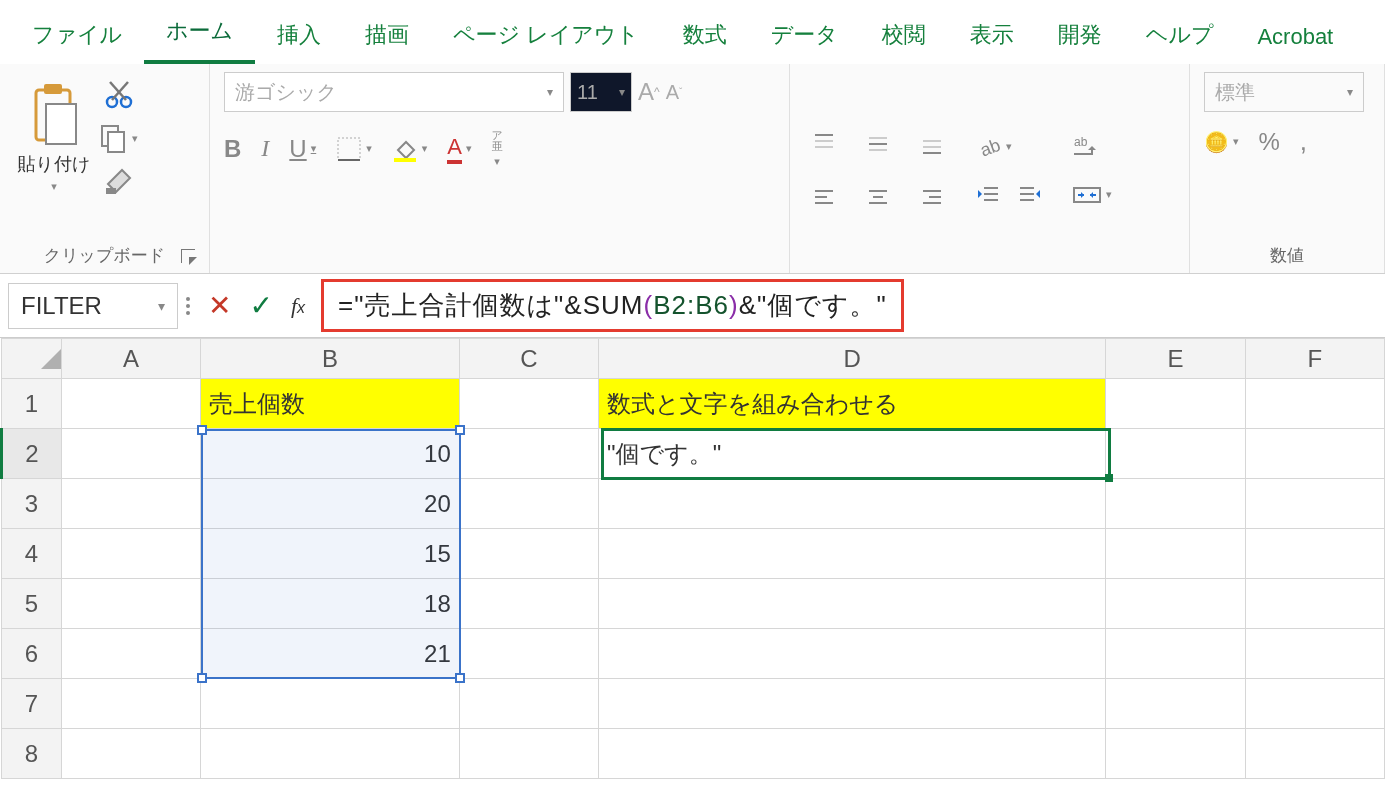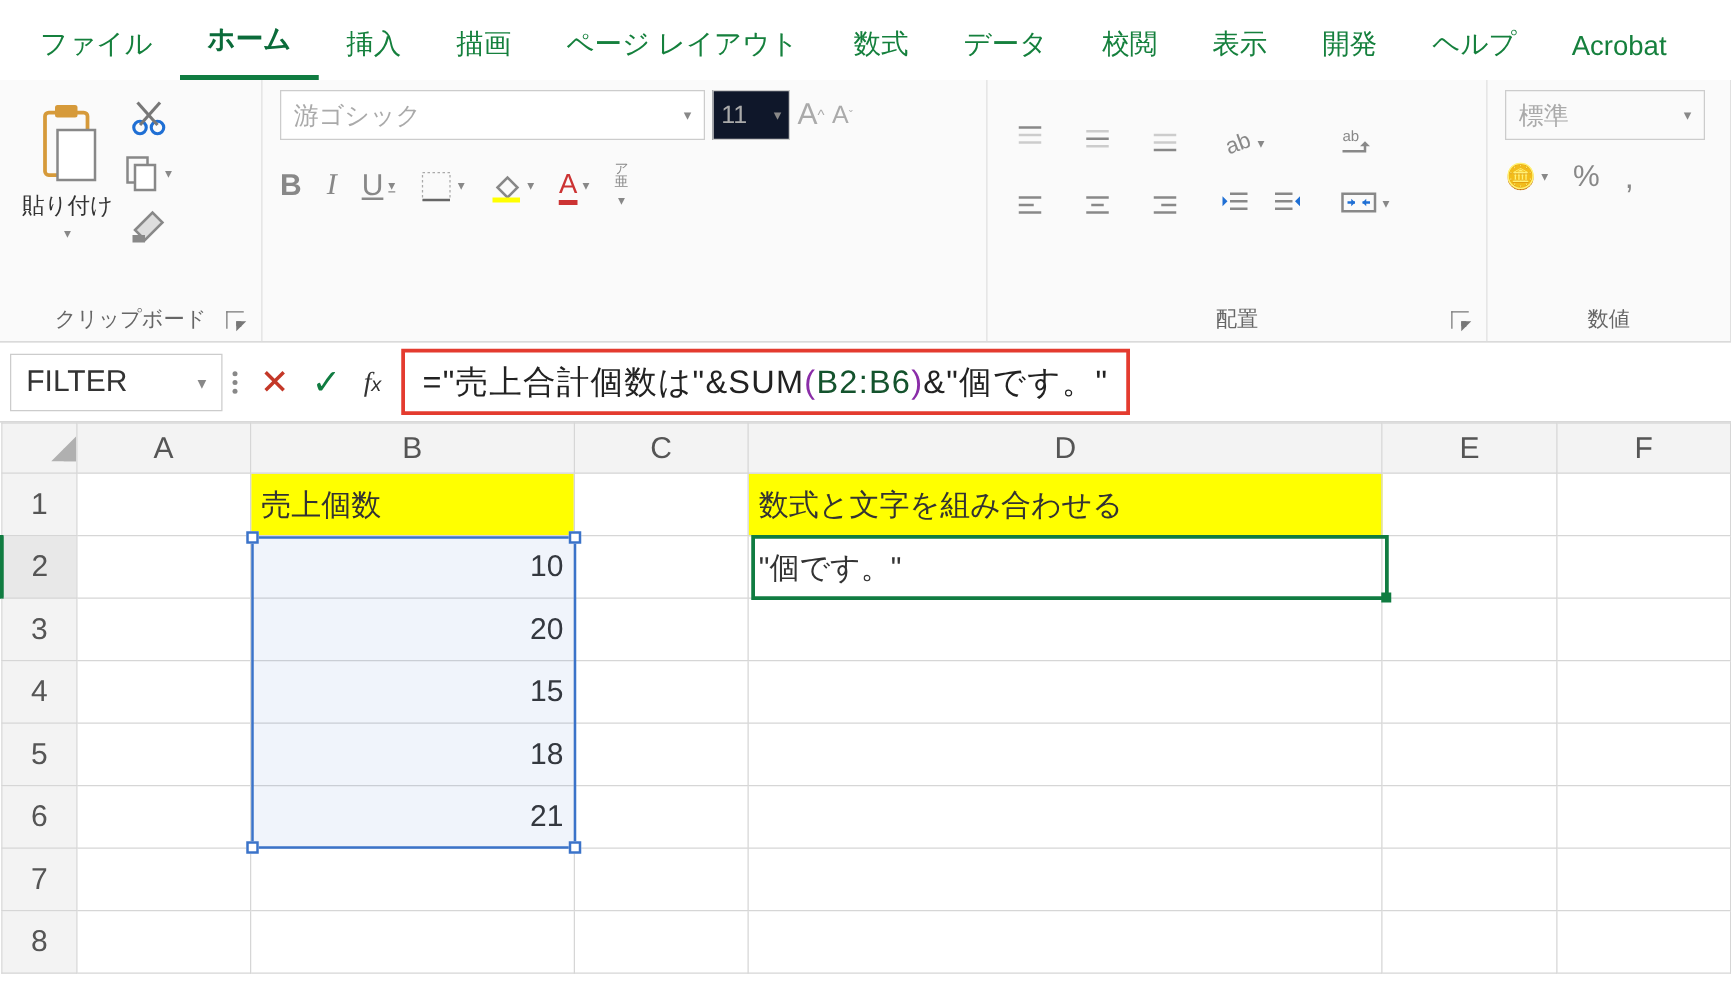--- a/index.html
+++ b/index.html
@@ -1,21 +1,21 @@
 <!DOCTYPE html>
 <html><head>
 <meta charset="utf-8">
 <style>
   * { box-sizing: border-box; margin: 0; padding: 0; font-family: "Yu Gothic UI", "Meiryo", sans-serif; }
   body { background: #fff; width: 1385px; height: 800px; overflow: hidden; color: #333; }
 
   
   .menubar { display: flex; align-items: flex-end; gap: 0; padding: 8px 10px 0 10px; height: 64px; }
   .menubar .tab { font-size: 22px; padding: 10px 22px 14px 22px; color: #15803d; cursor: pointer; }
-  .menubar .tab.active { color: #0b6b3a; font-weight: 700; border-bottom: 4px solid #107c41; }
+  .menubar .tab.active { color: #0b6b3a; font-weight: 400; border-bottom: 4px solid #107c41; }
 
   
   .ribbon { display: flex; align-items: stretch; height: 210px; background: #fafafa; border-bottom: 1px solid #d0d0d0; }
   .group { border-right: 1px solid #e0e0e0; padding: 8px 14px 4px 14px; display: flex; flex-direction: column; justify-content: space-between; }
   .group-body { display: flex; align-items: center; gap: 6px; flex: 1; }
   .group-label { font-size: 17px; color: #666; text-align: center; padding: 4px 0 2px 0; position: relative; margin-top: 36px; }
   .dlg-icon { width:14px;height:14px;display:inline-block;position:relative;}
   .dlg-icon::before{content:"";position:absolute;inset:0;border:1px solid #777;border-right:none;border-bottom:none;}
   .dlg-icon::after{content:"";position:absolute;right:-2px;bottom:-2px;border:4px solid transparent;border-top-color:#777;border-left-color:#777;transform:rotate(0deg);}
 
@@ -267,23 +267,20 @@
               <rect x="2" y="6" width="26" height="14" fill="none" stroke="#888" stroke-width="2"></rect>
               <line x1="6" y1="13" x2="12" y2="13" stroke="#1f6fd4" stroke-width="2"></line>
               <line x1="18" y1="13" x2="24" y2="13" stroke="#1f6fd4" stroke-width="2"></line>
               <polygon points="12,13 9,10 9,16" fill="#1f6fd4"></polygon>
               <polygon points="18,13 21,10 21,16" fill="#1f6fd4"></polygon>
             </svg>
             <span class="caret">▾</span>
           </span>
       </div>
     </div>
-    <div class="group-label"><span>配置</span>
-      <span class="dlg-icon" style="position:absolute;right:0;bottom:6px;"></span>
-    </div>
   </div>
 
   <div class="group" style="flex:1;">
     <div style="display:flex;flex-direction:column;gap:14px;flex:1;">
       <div class="numfmt-sel">
         <span>標準</span>
           <span class="chev">▾</span>
       </div>
       <div style="display:flex;gap:20px;align-items:center;color:#aaa;">
         <span class="small-ico" style="font-size:20px;">🪙<span class="caret">▾</span></span>

